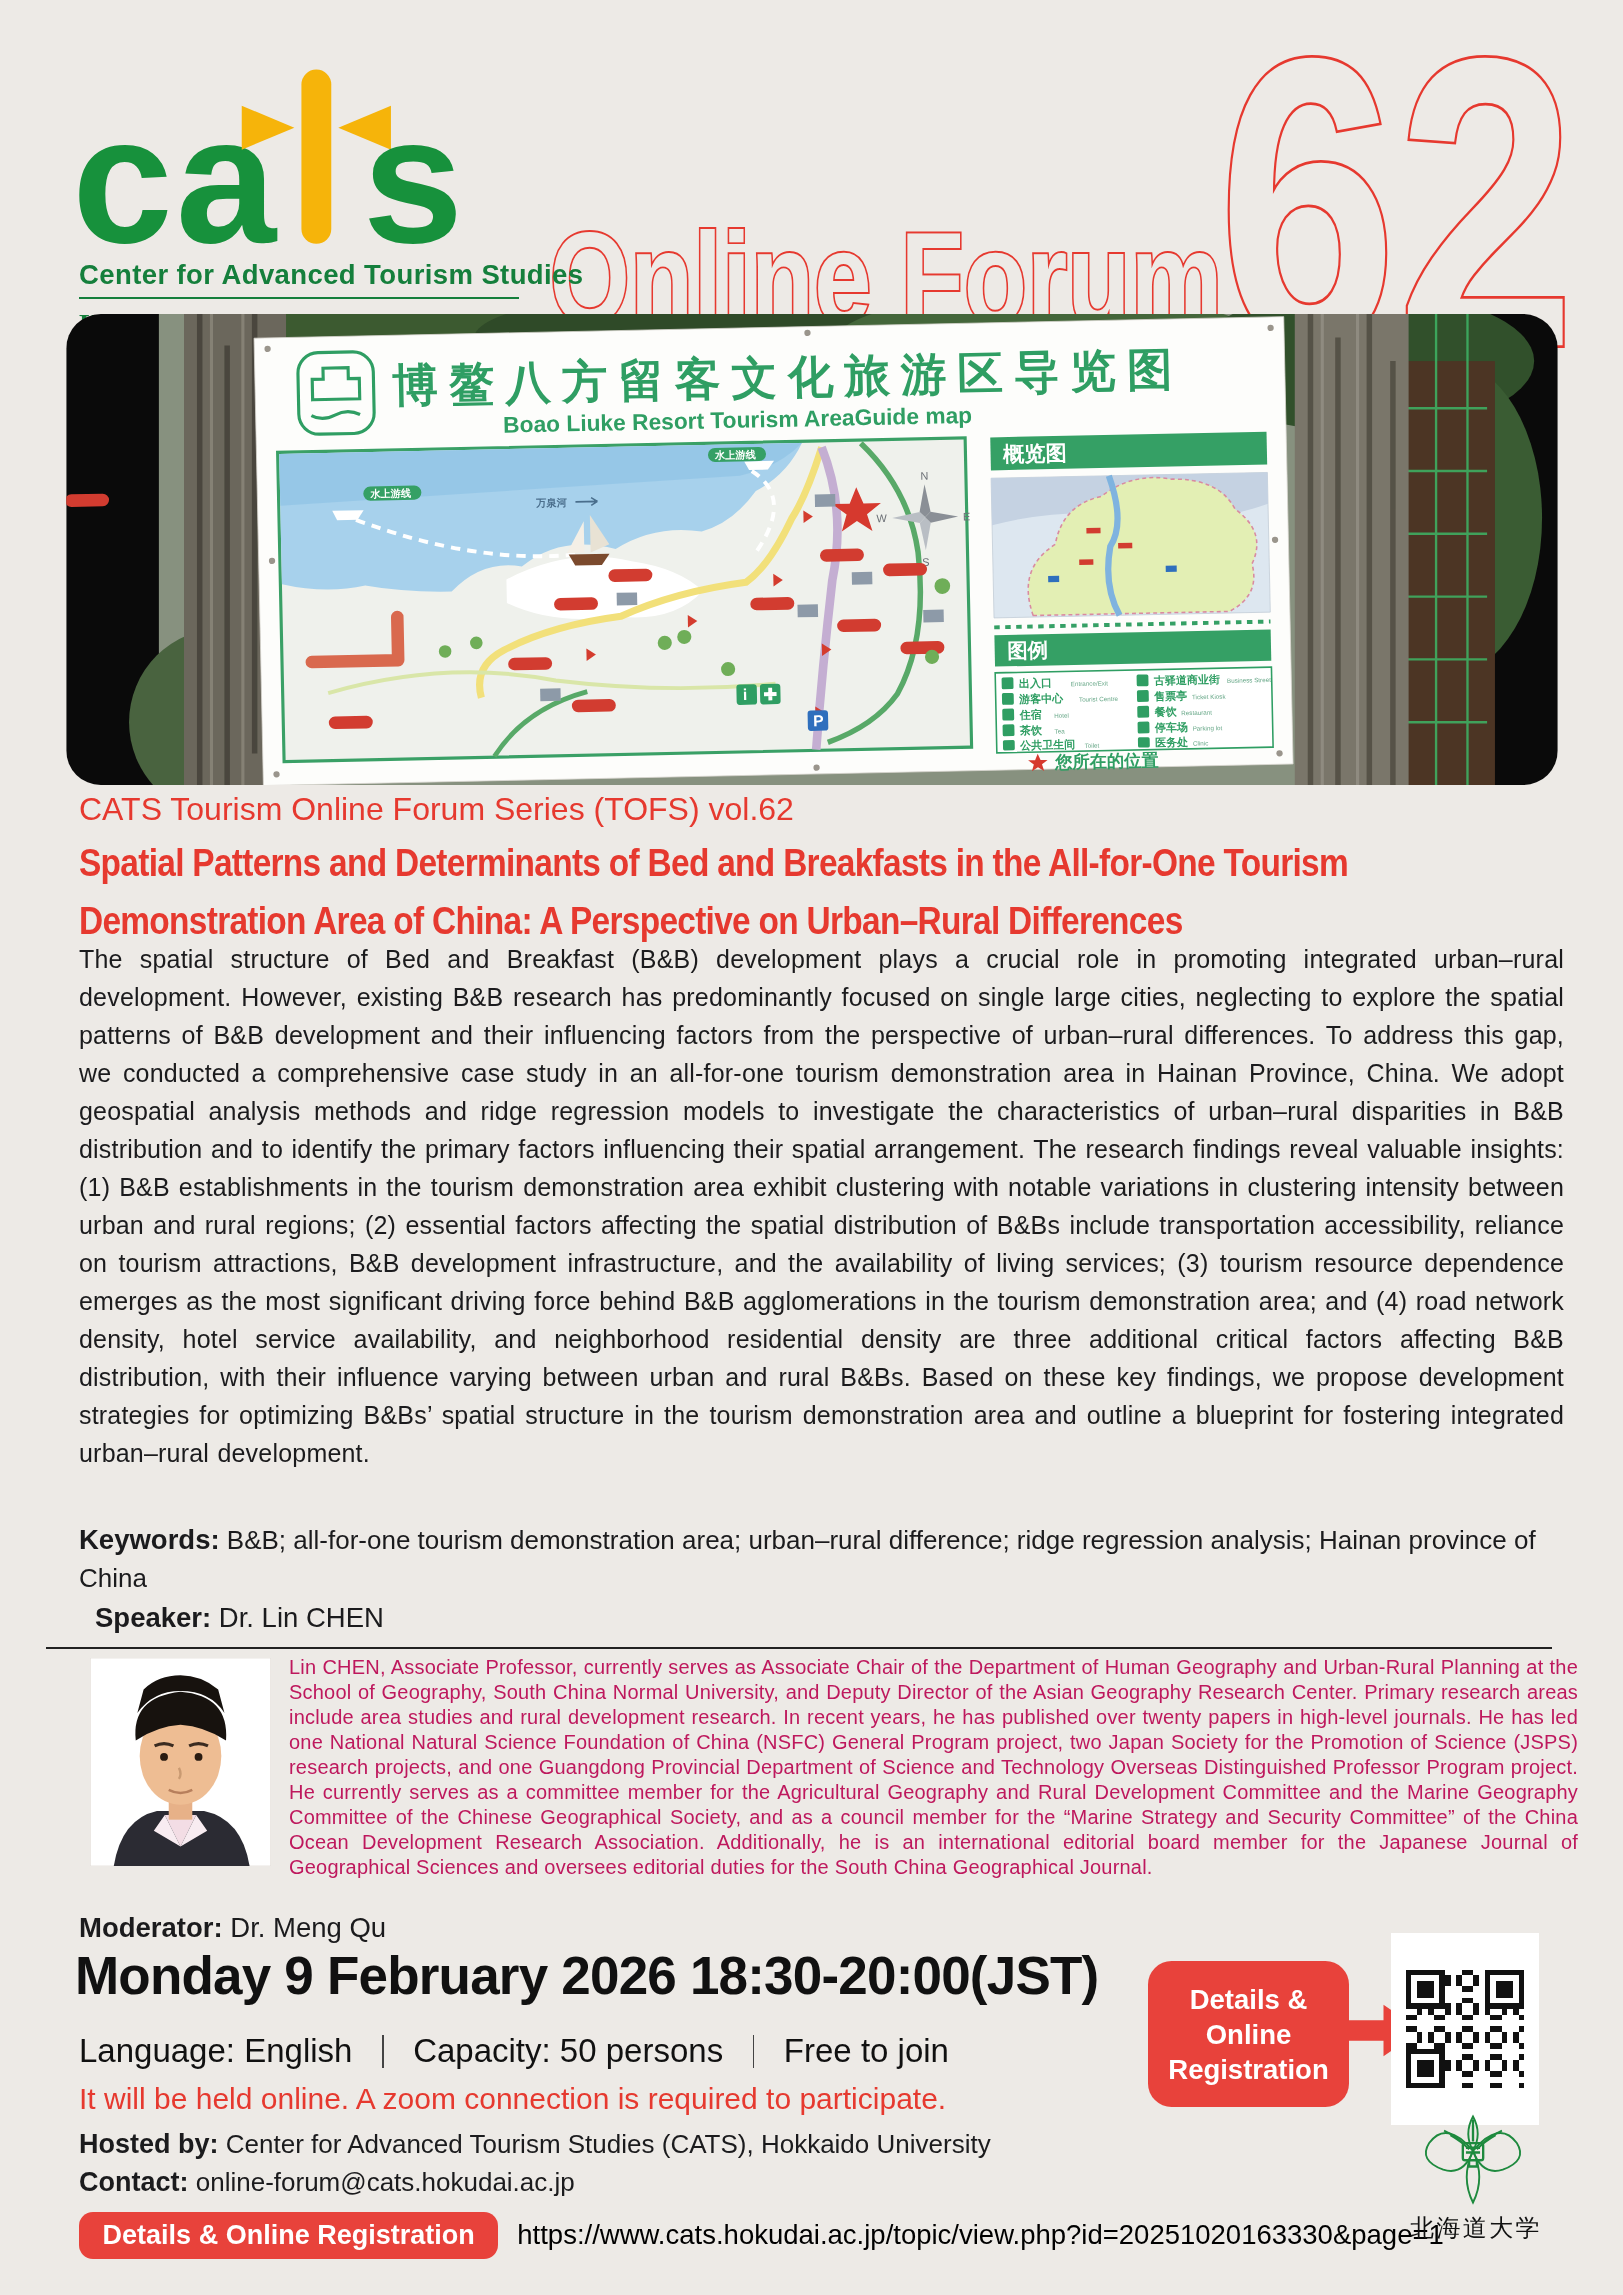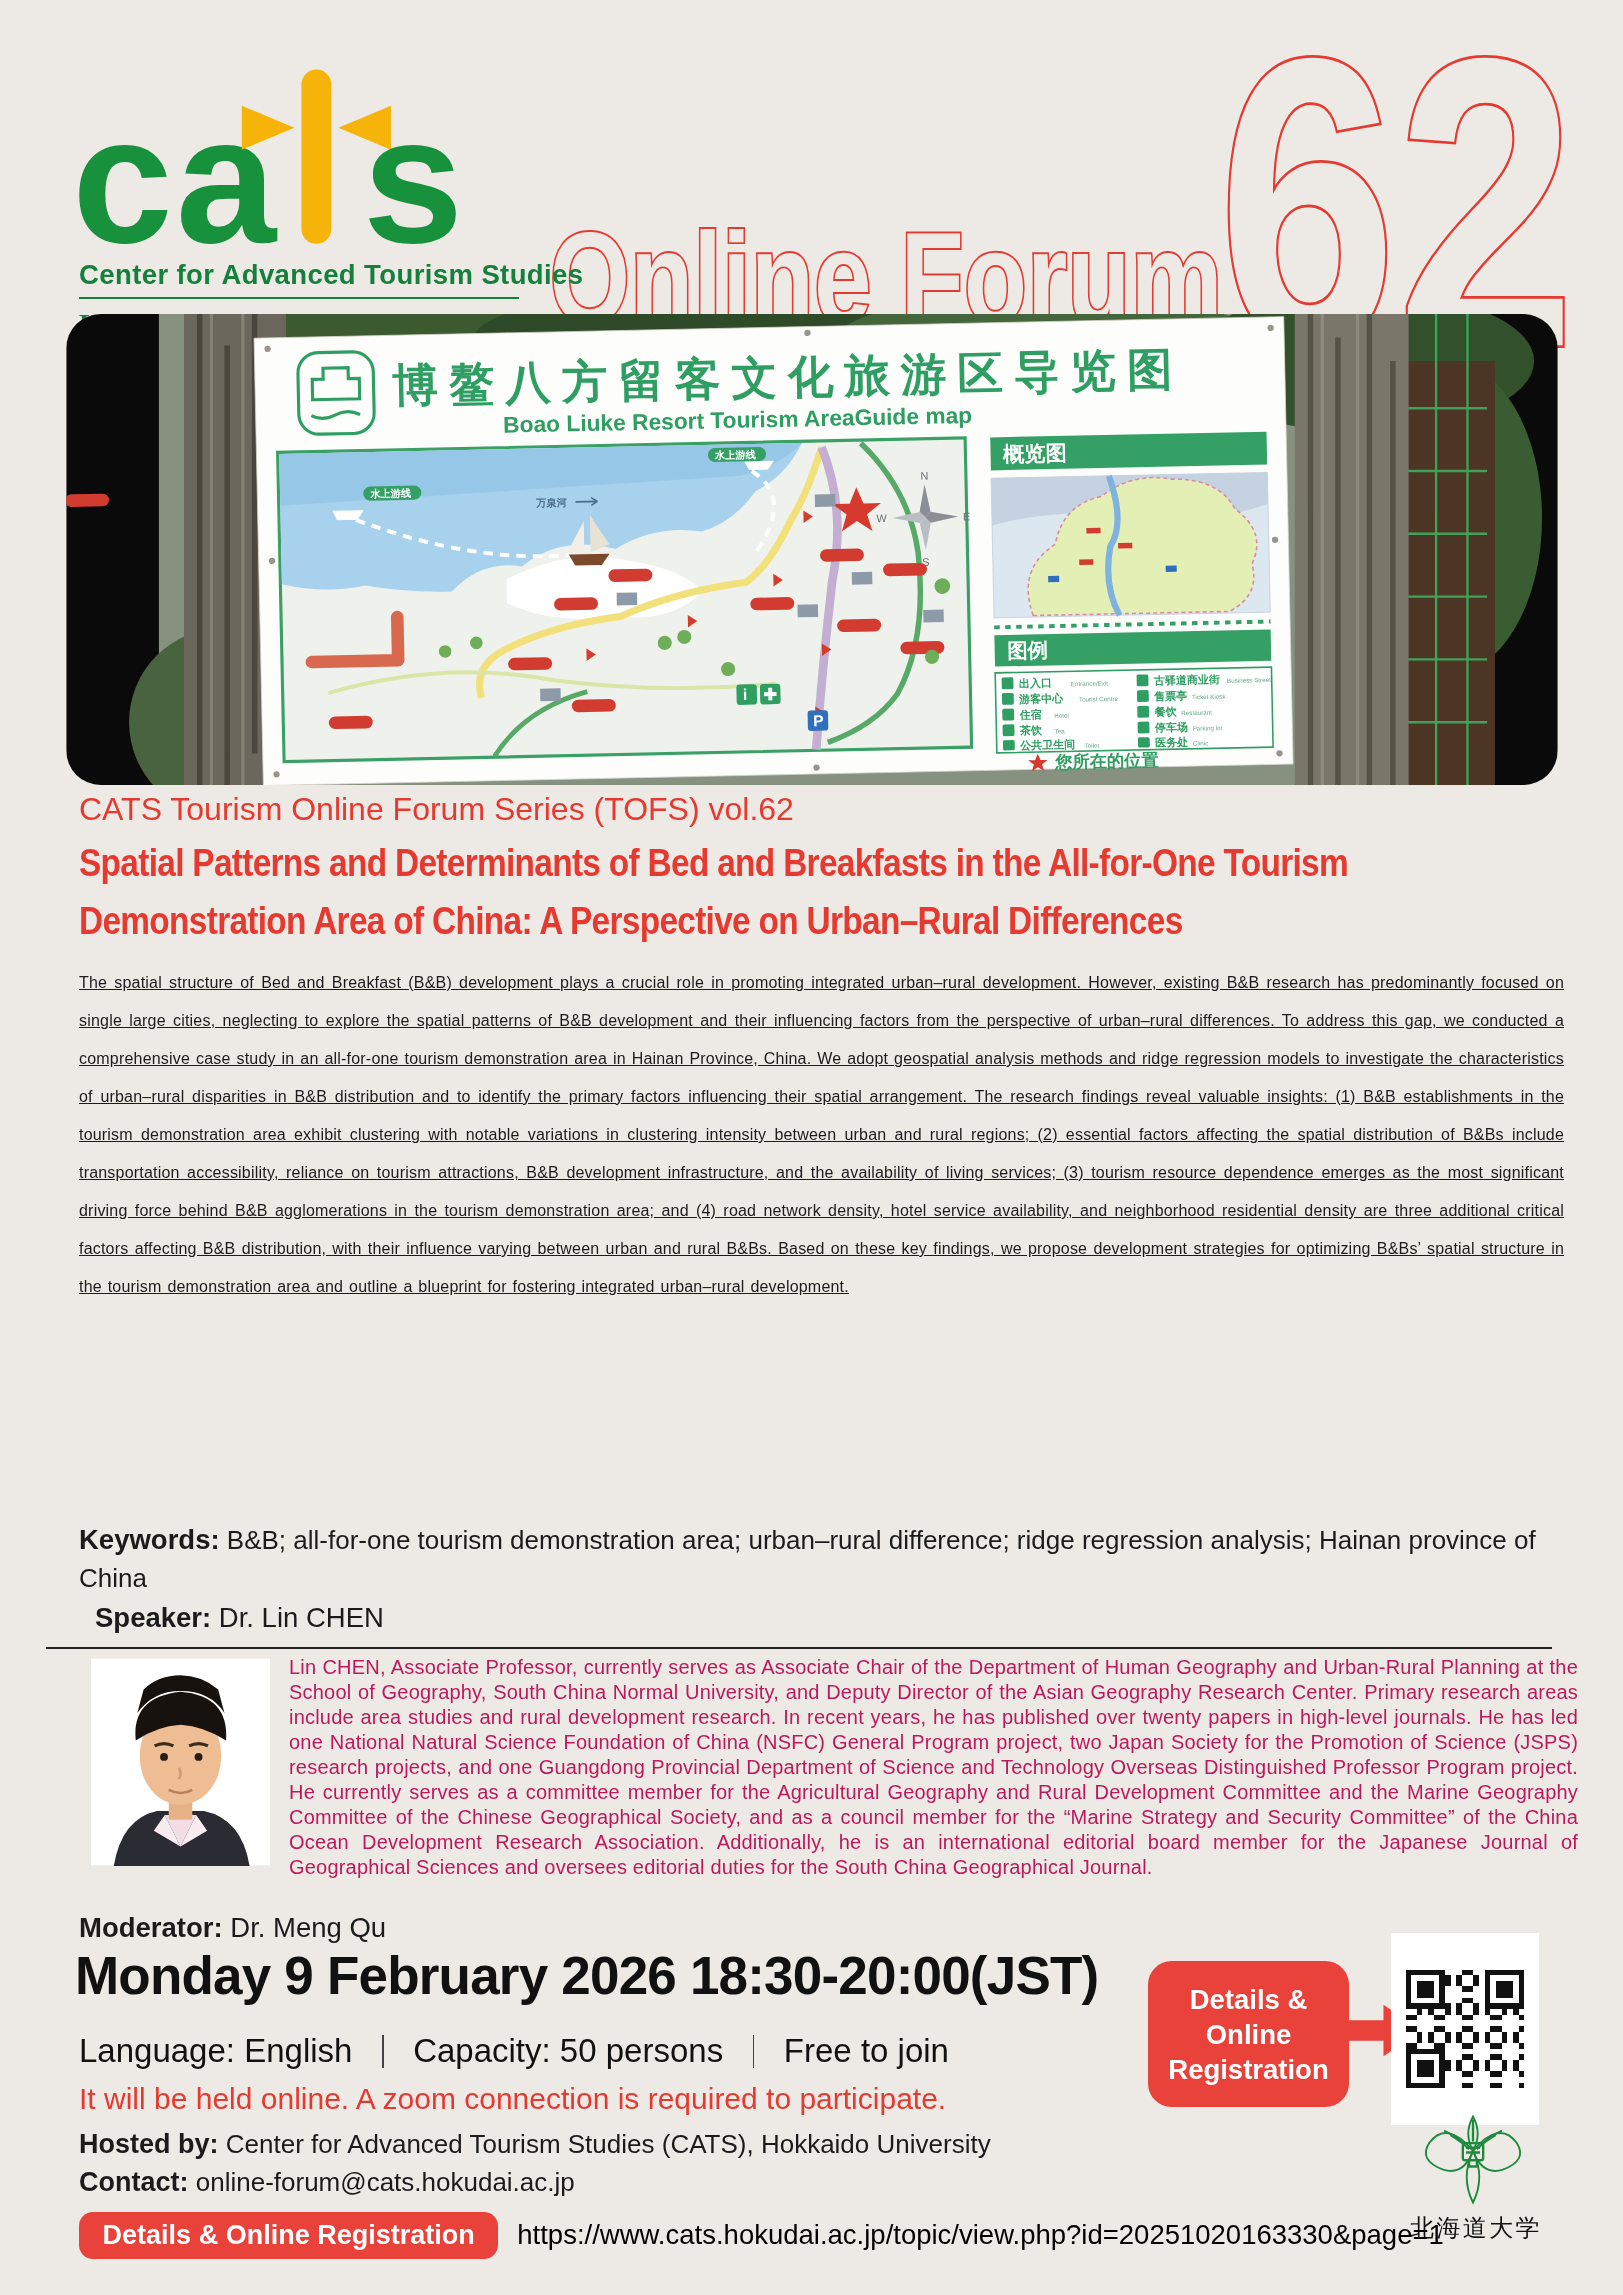--- a/index.html
+++ b/index.html
@@ -13,22 +13,22 @@
   .univ-line{left:79px;top:308px;font-family:"Liberation Serif","DejaVu Serif",serif;
              font-size:29px;font-weight:bold;color:#157F3C;letter-spacing:0.8px;}
   
   .photo-wrap{left:66px;top:314px;width:1492px;height:471px;}
   
   .series{left:79px;top:791px;font-size:32px;color:#E6392F;}
   .title{left:79px;top:834px;color:#E6392F;font-weight:bold;}
   .title .tl{font-size:38px;letter-spacing:-0.8px;line-height:58px;transform:scaleX(.88);
              transform-origin:left;white-space:nowrap;}
   
-  .abstract{left:79px;top:964px;width:1485px;font-size:16px;line-height:38px;
-            text-align:justify;letter-spacing:0.2px;word-spacing:1.2px;color:#1B1B1D;text-decoration:underline;}
+  .abstract{left:79px;top:940px;width:1485px;font-size:25px;line-height:38px;
+            text-align:justify;letter-spacing:0.2px;word-spacing:1.2px;color:#1B1B1D;}
   .kline{left:79px;top:1521px;width:1485px;font-size:26px;line-height:38px;text-align:left;}
   .kline b{font-size:27.5px;}
   .speaker-line{left:79px;top:1602px;font-size:27.5px;margin-left:16px;}
   .rule{left:46px;top:1647px;width:1506px;height:1.6px;background:#222;}
   
   .portrait{left:90px;top:1658px;width:181px;height:208px;}
   .bio{left:289px;top:1655px;width:1289px;font-size:20px;line-height:25px;
        text-align:justify;letter-spacing:0.2px;color:#be185d;}
   .moderator-line{left:79px;top:1912px;font-size:27.5px;}
   

